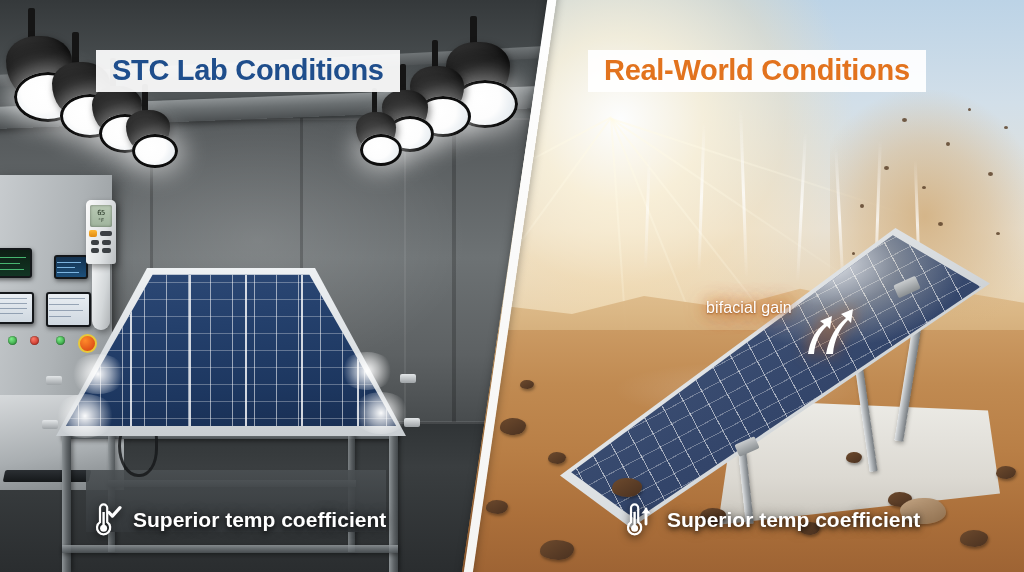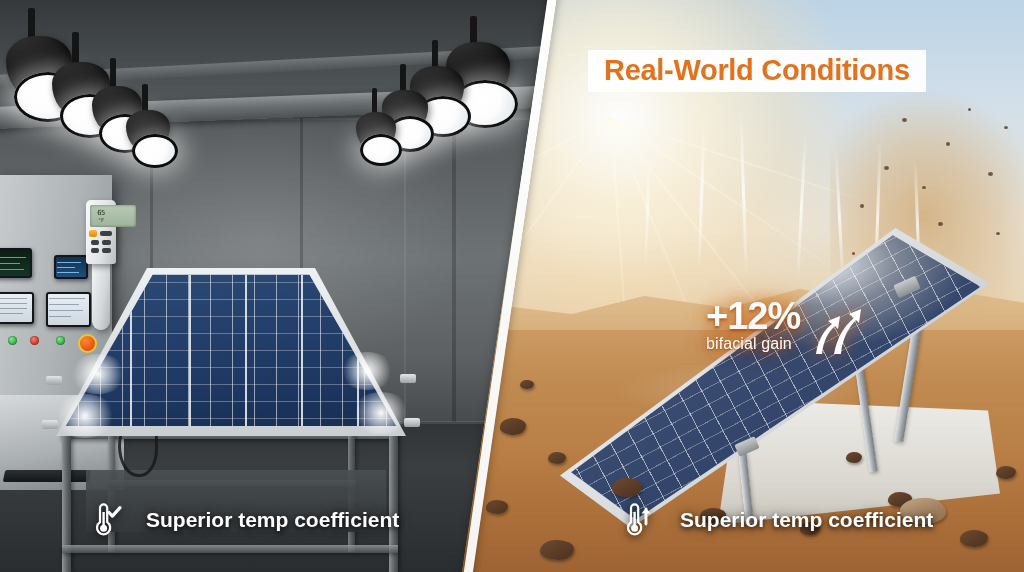--- a/index.html
+++ b/index.html
@@ -55,21 +55,21 @@
   #estop{position:absolute;width:15px;height:15px;border-radius:50%;
     background:radial-gradient(circle at 35% 30%,#ff8a2a,#d23b10);border:2px solid #e8c83a;}
   #keyboard{position:absolute;left:4px;top:470px;width:86px;height:12px;
     background:linear-gradient(180deg,#2b2f33,#15181a);border-radius:2px;transform:skewX(-12deg);}
 
   
   #irgun{position:absolute;left:86px;top:200px;width:30px;height:130px;}
   #irbody{position:absolute;left:0;top:0;width:30px;height:64px;border-radius:5px 5px 3px 3px;
     background:linear-gradient(100deg,#fbfbfb,#dfe2e4 60%,#b9bdc0);box-shadow:2px 3px 6px rgba(0,0,0,.4);}
   #irlcd{position:absolute;left:4px;top:5px;width:22px;height:22px;border-radius:2px;
-    background:linear-gradient(180deg,#b9c9b4,#9fb49c);box-shadow:inset 0 0 3px rgba(0,0,0,.4);padding-left:24px;}
+    background:linear-gradient(180deg,#b9c9b4,#9fb49c);box-shadow:inset 0 0 3px rgba(0,0,0,.4);}
   #irdigits{position:absolute;left:0;top:4px;width:22px;text-align:center;
     font-family:"DejaVu Sans Mono",monospace;font-size:7px;color:#20301f;letter-spacing:-.5px;}
   #irdigits2{position:absolute;left:0;top:12px;width:22px;text-align:center;
     font-family:"DejaVu Sans Mono",monospace;font-size:5px;color:#2b3a2a;}
   #irtrig{position:absolute;left:3px;top:30px;width:8px;height:7px;border-radius:2px;
     background:linear-gradient(180deg,#ffb733,#e08a12);}
   .irkey{position:absolute;background:#3c4044;border-radius:2px;}
   #irhandle{position:absolute;left:6px;top:62px;width:18px;height:68px;border-radius:3px 3px 9px 9px;
     background:linear-gradient(100deg,#f4f5f6,#d3d7d9 60%,#aeb2b5);box-shadow:2px 3px 6px rgba(0,0,0,.35);}
 
@@ -156,21 +156,21 @@
     font-weight:bold;font-size:29px;letter-spacing:-.3px;white-space:nowrap;line-height:1.05;}
   #title-left{left:96px;top:50px;color:#1f4e8c;}
   #title-right{left:588px;top:50px;color:#e2731e;}
 
   #badge{position:absolute;left:706px;top:298px;width:175px;}
   #badge-pct{font-weight:bold;font-size:38px;color:#fff;line-height:.95;letter-spacing:-1px;
     text-shadow:0 0 14px rgba(200,95,20,.95),0 0 26px rgba(210,110,30,.8),0 2px 3px rgba(120,55,10,.7);}
   #badge-sub{font-size:16px;color:#fff;margin-top:1px;letter-spacing:.1px;
     text-shadow:0 0 12px rgba(200,95,20,.95),0 0 22px rgba(210,110,30,.75),0 1px 2px rgba(120,55,10,.7);}
 
-  .caption{position:absolute;display:flex;align-items:center;gap:24px;}
+  .caption{position:absolute;display:flex;align-items:center;gap:11px;}
   .caption .ctext{font-weight:bold;font-size:21px;color:#fff;white-space:nowrap;
     text-shadow:0 2px 5px rgba(0,0,0,.75),0 0 12px rgba(0,0,0,.5);}
   #cap-left{left:88px;top:503px;}
   #cap-right{left:622px;top:503px;}
 </style>
 </head>
 <body>
 
 <div id="stage">
 
@@ -383,28 +383,30 @@
     <div class="rock" style="left:846px;top:452px;width:16px;height:11px;"></div>
     <div class="rock" style="left:996px;top:466px;width:20px;height:13px;"></div>
     <div class="rock" style="left:466px;top:366px;width:18px;height:11px;"></div>
     <div class="rock" style="left:520px;top:380px;width:14px;height:9px;"></div>
   </div>
 
   <div id="divider">
     <div id="divline"></div>
   </div>
 
+  <div class="title-band" id="title-left">
+    <span>STC Lab Conditions</span>
+  </div>
   <div class="title-band" id="title-right">
     <span>Real-World Conditions</span>
   </div>
 
   <div id="badge">
     <div style="display:flex;align-items:flex-start;gap:4px;">
       <div>
-        <div id="badge-pct">+12%</div>
         <div id="badge-sub">bifacial gain</div>
       </div>
       <svg width="58" height="58" viewBox="0 0 58 58" style="margin-top:2px;filter:drop-shadow(0 0 8px rgba(205,100,20,.95));">
         <path d="M12 54 C14 40, 20 30, 28 24 L24 21 L36 16 L34 29 L31 26 C24 32, 19 42, 18 54 Z" fill="#ffffff"></path>
         <path d="M30 54 C33 38, 40 26, 50 18 L45 14 L57 9 L55 23 L52 20 C44 28, 38 40, 37 54 Z" fill="#ffffff"></path>
       </svg>
     </div>
   </div>
 
   <div class="caption" id="cap-left">

